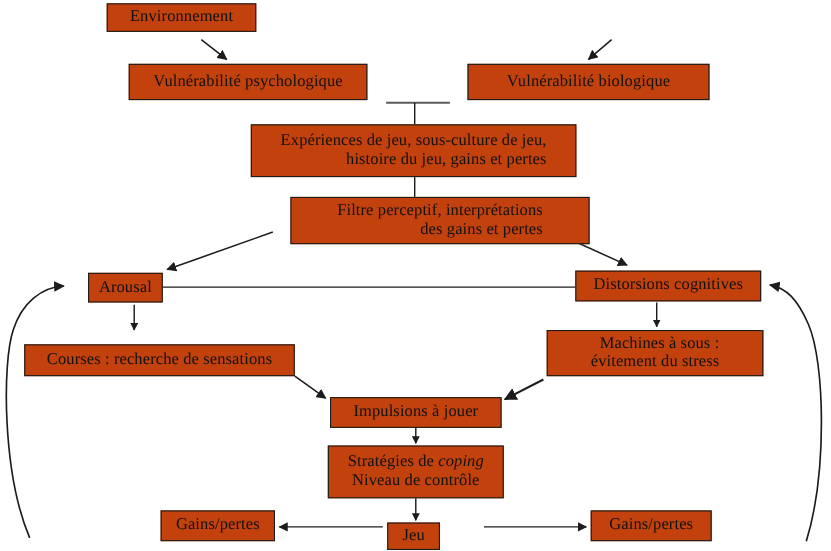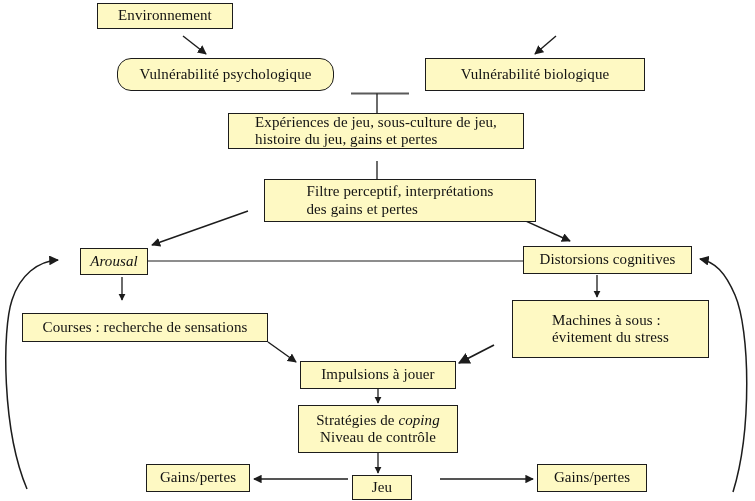--- a/index.html
+++ b/index.html
@@ -20,34 +20,33 @@
     left: 0;
     top: 0;
     width: 755px;
     height: 501px;
     pointer-events: none;
   }
   .node {
     position: absolute;
     box-sizing: border-box;
     border: 1.4px solid #1c1c1c;
-    background: #fef9c3;
+    background: #c2410c;
     color: #121212;
     display: flex;
     align-items: center;
     justify-content: center;
-    text-align: left;
+    text-align: right;
     line-height: 1.16;
     font-size: 15px;
     letter-spacing: 0.1px;
     padding: 1px 6px;
     white-space: pre-line;
   }
   .node.italic {
-    font-style: italic;
   }
   .node .ital {
     font-style: italic;
   }
   .node-line2 {
     display: block;
   }
 </style>
 </head>
 <body>
@@ -96,45 +95,45 @@
     <line x1="440" y1="479" x2="533" y2="479" stroke="#1c1c1c" stroke-width="1.3" marker-end="url(#ah)"></line>
 
     <path d="M 27 489 C 2 430, 2 330, 12 300 C 20 275, 38 261, 58 260" fill="none" stroke="#1c1c1c" stroke-width="1.5" marker-end="url(#ah)"></path>
 
     <path d="M 733 492 C 752 430, 750 330, 735 295 C 725 272, 715 262, 700 259" fill="none" stroke="#1c1c1c" stroke-width="1.5" marker-end="url(#ah)"></path>
   </svg>
 
   <div class="node" style="left:97px; top:3px; width:136px; height:26px;">Environnement</div>
 
 
-  <div class="node" style="left:117px; top:58px; width:217px; height:33px;border-radius:14px;">Vulnérabilité psychologique</div>
+  <div class="node" style="left:117px; top:58px; width:217px; height:33px;">Vulnérabilité psychologique</div>
 
   <div class="node" style="left:425px; top:58px; width:220px; height:33px;">Vulnérabilité biologique</div>
 
-  <div class="node" style="left:228px; top:113px; width:296px; height:36px;">Expériences de jeu, sous-culture de jeu,
+  <div class="node" style="left:228px; top:113px; width:296px; height:48px;">Expériences de jeu, sous-culture de jeu,
 histoire du jeu, gains et pertes</div>
 
   <div class="node" style="left:264px; top:179px; width:272px; height:43px;">Filtre perceptif, interprétations
 des gains et pertes</div>
 
   <div class="node italic" style="left:80px; top:248px; width:68px; height:27px;">Arousal</div>
 
   <div class="node" style="left:523px; top:246px; width:169px; height:28px;">Distorsions cognitives</div>
 
   <div class="node" style="left:22px; top:313px; width:246px; height:29px;">Courses : recherche de sensations</div>
 
-  <div class="node" style="left:512px; top:300px; width:197px; height:58px;">Machines à sous :
+  <div class="node" style="left:497px; top:300px; width:197px; height:42px;">Machines à sous :
 évitement du stress</div>
 
   <div class="node" style="left:300px; top:361px; width:156px; height:28px;">Impulsions à  jouer</div>
 
   <div class="node" style="left:298px; top:405px; width:160px; height:48px; flex-direction:column;">
     <span><span>Stratégies de </span><span class="ital">coping</span></span>
     <span class="node-line2">Niveau de contrôle</span>
   </div>
 
-  <div class="node" style="left:352px; top:475px; width:60px; height:25px;">Jeu</div>
+  <div class="node" style="left:352px; top:475px; width:48px; height:25px;">Jeu</div>
 
   <div class="node" style="left:146px; top:464px; width:104px; height:28px;">Gains/pertes</div>
 
   <div class="node" style="left:537px; top:464px; width:110px; height:28px;">Gains/pertes</div>
 
 </div>
 
 </body></html>

